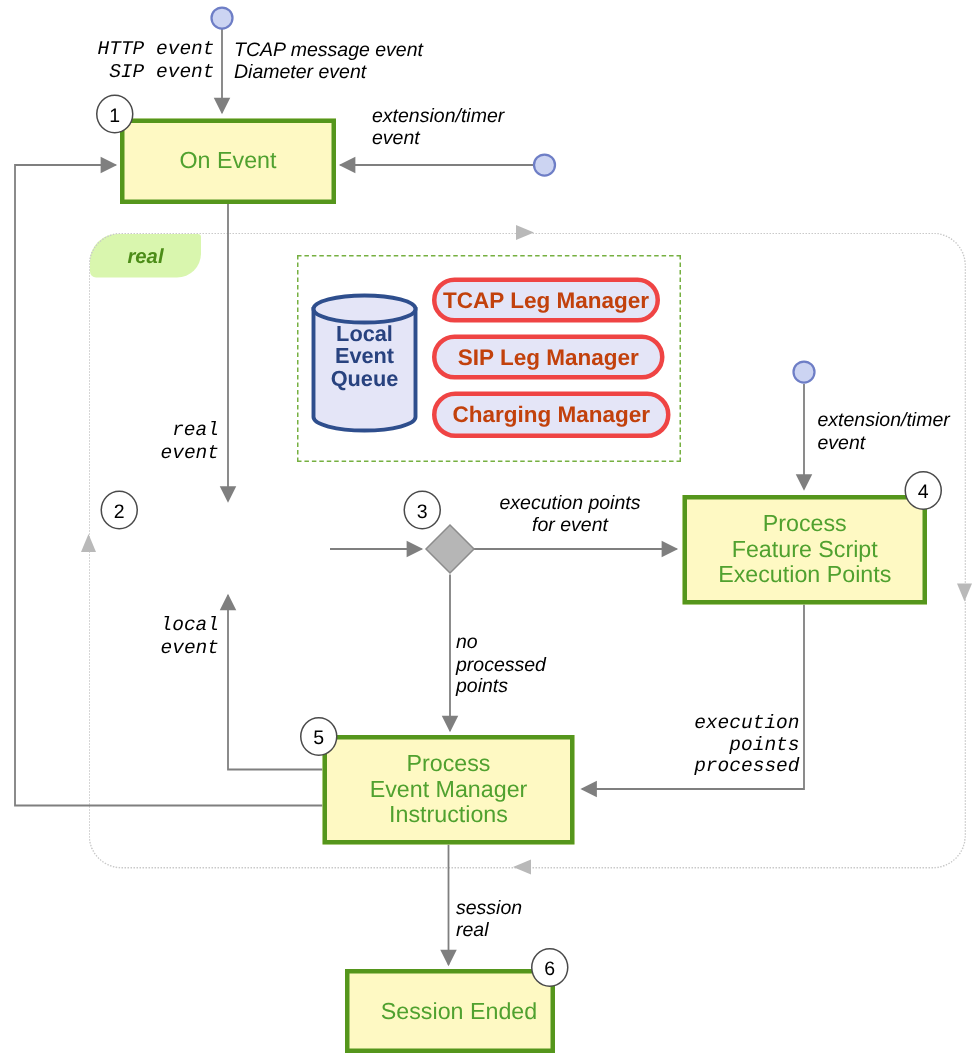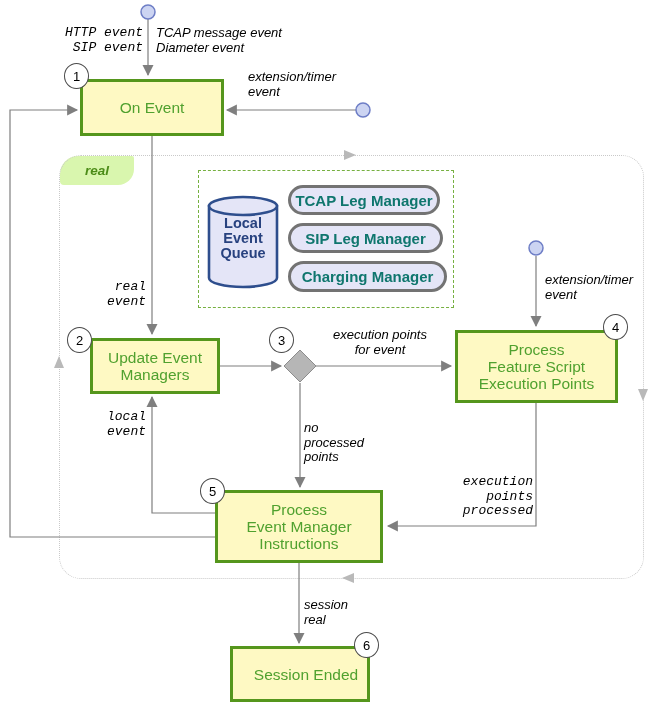--- a/index.html
+++ b/index.html
@@ -48,22 +48,22 @@
   .b1 { left:64px;  top:63px;  }
   .b2 { left:67px;  top:327px; }
   .b3 { left:269px; top:327px; }
   .b4 { left:603px; top:314px; }
   .b5 { left:200px; top:478px; }
   .b6 { left:354px; top:632px; }
 
   
   .pill {
     position:absolute; box-sizing:border-box;
-    border:3px solid #737373; border-radius:16px; background:#e4e5f7;
-    color:#0f766e; font-weight:600; font-size:15px;
+    border:3px solid #ef4444; border-radius:16px; background:#e4e5f7;
+    color:#c2410c; font-weight:600; font-size:15px;
     display:flex; align-items:center; justify-content:center;
   }
   .p1 { left:288px; top:185px; width:152px; height:30px; }
   .p2 { left:288px; top:223px; width:155px; height:30px; }
   .p3 { left:288px; top:261px; width:159px; height:31px; }
   .cyl-text {
     position:absolute; left:209px; top:216px; width:68px;
     text-align:center; white-space:pre-line;
     color:#28427f; font-weight:600; font-size:14.5px; line-height:15px;
   }
@@ -129,22 +129,20 @@
 
     <g fill="#b9b9b9">
       <polygon points="344,150 356,155 344,160"></polygon>
       <polygon points="638,389 648,389 643,401"></polygon>
       <polygon points="354,573 354,583 342,578"></polygon>
       <polygon points="54,368 64,368 59,356"></polygon>
     </g>
   </svg>
 
   <div class="node n-onevent">On Event</div>
-  <div class="node n-update">Update Event
-Managers</div>
   <div class="node n-fsep">Process
 Feature Script
 Execution Points</div>
   <div class="node n-emi">Process
 Event Manager
 Instructions</div>
   <div class="node n-session">Session Ended</div>
 
   <div class="pill p1">TCAP Leg Manager</div>
   <div class="pill p2">SIP Leg Manager</div>

